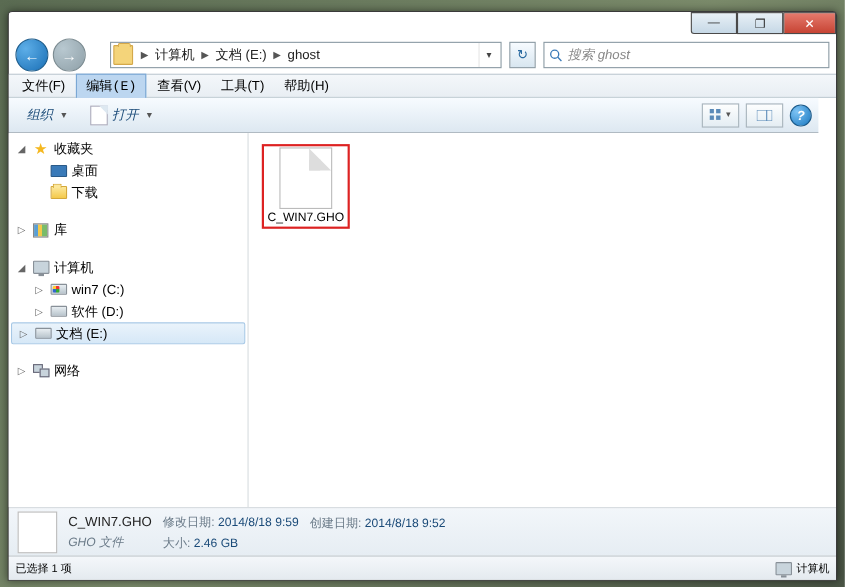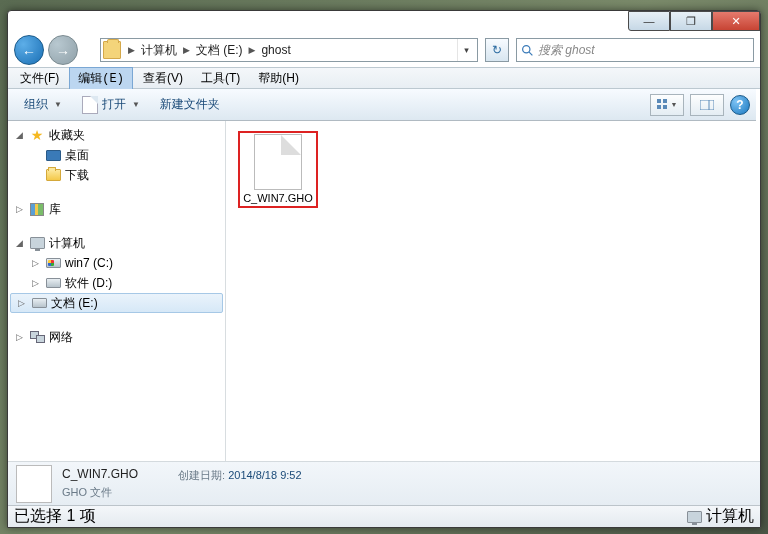--- a/index.html
+++ b/index.html
@@ -20,30 +20,30 @@
   .navbtn.forward { background: radial-gradient(circle at 30% 30%, #b8c8d0, #8fa0a8); border-color:#7a8a90; }
   .histdrop { width: 14px; height: 24px; display:flex; align-items:center; justify-content:center; color:#fff; font-size:9px; }
 
   .addrbar { flex: 1; height: 24px; border: 1px solid #8a9aa3; background: #fff; display: flex; align-items: center; padding: 0 2px; }
   .addricon { width: 18px; height: 18px; background: #f4d47a; border: 1px solid #d4a84a; border-radius: 1px; margin-right: 4px; position: relative; }
   .addricon::before { content:""; position:absolute; top:-3px; left:3px; width:10px; height:3px; background:#f4d47a; border:1px solid #d4a84a; border-bottom:none; border-radius:2px 2px 0 0; }
   .crumbsep { margin: 0 3px; color: #555; font-size: 9px; }
   .crumb { font-size: 12px; color: #222; padding: 0 3px; cursor: default; }
   .addrdrop { width: 18px; height: 22px; border-left: 1px solid rgba(0,0,0,.1); display:flex; align-items:center; justify-content:center; font-size:9px; color:#444; }
   .refreshbtn { width: 24px; height: 24px; border:1px solid #8a9aa3; background:linear-gradient(#f7fbff,#d8e6f0); margin:0 3px; display:flex; align-items:center; justify-content:center; color:#2a6aa0; font-size:12px; }
-  .searchbox { width: 238px; height: 24px; border: 1px solid #8a9aa3; background: #fff; display: flex; align-items: center; padding: 0 4px; color:#888; font-size:12px; font-style:italic; }
+  .searchbox { width: 260px; height: 24px; border: 1px solid #8a9aa3; background: #fff; display: flex; align-items: center; padding: 0 4px; color:#888; font-size:12px; font-style:italic; }
   .searchbox svg { margin-right:4px; }
 
   
   .menubar { position:absolute; left:0; right:0; top:56px; height:22px; border-top:1px solid #bcc8d0; border-bottom:1px solid #bcc8d0; background:linear-gradient(#f4f7fa,#e8eef3); display:flex; align-items:center; padding:0 4px; gap:2px; font-size:12px; }
   .menuitem { padding:2px 8px; }
   .menuitem.sel { background:#bcd6f0; border:1px solid #7aa7d4;font-family:Liberation Mono, monospace; }
 
   
-  .toolbar { position:absolute; left:0; right:4px; top:78px; height:32px; background:linear-gradient(#f7fbff,#dde8f1); border-bottom:1px solid #b0bac2; display:flex; align-items:center; padding:0 6px; font-size:12px; }
+  .toolbar { position:absolute; left:0; right:16px; top:78px; height:32px; background:linear-gradient(#f7fbff,#dde8f1); border-bottom:1px solid #b0bac2; display:flex; align-items:center; padding:0 6px; font-size:12px;font-style:italic; }
   .tbtn { padding:4px 10px; display:flex; align-items:center; gap:4px; color:#1a4a78; }
   .tbtn .tri { font-size:8px; color:#555; margin-left:2px; }
   .docicon { width:16px; height:18px; background:#fff; border:1px solid #aab; position:relative; }
   .docicon::after { content:""; position:absolute; right:-1px; top:-1px; border:4px solid transparent; border-top-color:#dde8f1; border-right-color:#dde8f1; }
   .tbar-right { margin-left:auto; display:flex; align-items:center; gap:6px; }
   .viewbtn { width:34px; height:22px; border:1px solid #a8b4bc; background:linear-gradient(#fdfefe,#e4edf3); display:flex; align-items:center; justify-content:center; gap:2px; }
   .helpbtn { width:20px; height:20px; border-radius:50%; background:radial-gradient(circle at 30% 30%,#7ec4f5,#1a78c0); color:#fff; border:1px solid #1a5a8a; display:flex; align-items:center; justify-content:center; font-size:12px; font-weight:bold; }
 
   
   .bodyarea { position:absolute; left:0; right:0; top:110px; bottom:66px; display:flex; background:#fff; }
@@ -79,24 +79,24 @@
   .fileicon::before { content:""; position:absolute; right:0; top:0; width:0; height:0; border:10px solid transparent; border-left-color:#ddd; border-bottom-color:#ddd; }
   .filelabel { font-size:11px; text-align:center; line-height:1.15; word-break:break-all; max-width:76px; }
 
   
   .details { position:absolute; left:0; right:0; bottom:22px; height:44px; border-top:1px solid #d4dade; background:linear-gradient(#f2f6fa,#e6edf3); display:flex; align-items:center; padding:4px 8px; gap:10px; font-size:11px; }
   .details .thumb { width:36px; height:38px; background:#fff; border:1px solid #bbb; }
   .details .col { display:flex; flex-direction:column; gap:4px; }
   .details .lbl { color:#6a7a88; }
   .details .val { color:#1a4a78; }
   .details .name { font-size:12px; color:#222; }
-  .details .type { color:#6a7a88; font-size:11px; }
-
-  
-  .statusbar { position:absolute; left:0; right:0; bottom:0; height:22px; border-top:1px solid #bcc4ca; background:linear-gradient(#f4f7fa,#e4eaef); display:flex; align-items:center; padding:0 6px; font-size:16px; }
+  .details .type { color:#6a7a88; font-size:11px;font-style:italic; }
+
+  
+  .statusbar { position:absolute; left:0; right:0; bottom:0; height:22px; border-top:1px solid #bcc4ca; background:linear-gradient(#f4f7fa,#e4eaef); display:flex; align-items:center; padding:0 6px; font-size:10px; }
   .status-right { margin-left:auto; display:flex; align-items:center; gap:4px; }
 </style>
 </head>
 <body>
 
 <div class="window">
 
   <div class="sysbtns">
     <div class="sysbtn min">—</div>
     <div class="sysbtn max">❐</div>
@@ -142,21 +142,20 @@
   <div class="toolbar">
     <div class="tbtn">
         <span>组织</span>
         <span class="tri">▼</span>
       </div>
     <div class="tbtn">
         <span class="docicon"></span>
         <span>打开</span>
         <span class="tri">▼</span>
       </div>
-    <div class="tbtn">新建文件夹</div>
     <div class="tbar-right">
       <div class="viewbtn">
         <svg width="12" height="12" viewBox="0 0 12 12">
             <rect x="0" y="0" width="4" height="4" fill="#5a8ab8"></rect>
             <rect x="6" y="0" width="4" height="4" fill="#5a8ab8"></rect>
             <rect x="0" y="6" width="4" height="4" fill="#5a8ab8"></rect>
             <rect x="6" y="6" width="4" height="4" fill="#5a8ab8"></rect>
           </svg>
         <span style="font-size:7px;color:#555">▼</span>
       </div>
@@ -255,21 +254,25 @@
       </div>
     </div>
   </div>
 
   <div class="details">
     <div class="thumb"></div>
     <div class="col">
       <span class="name">C_WIN7.GHO</span>
       <span class="type">GHO 文件</span>
     </div>
-    <div class="col" style="margin-left:30px">
+    <div class="col">
+      <div><span class="lbl">修改日期:</span> <span class="val">2014/8/18 9:59</span></div>
+      <div><span class="lbl">大小:</span> <span class="val">2.46 GB</span></div>
+    </div>
+    <div class="col" style="">
       <div><span class="lbl">创建日期:</span> <span class="val">2014/8/18 9:52</span></div>
       <div>&nbsp;</div>
     </div>
   </div>
 
   <div class="statusbar">
     <span>已选择 1 项</span>
     <div class="status-right">
       <span class="computer-ico" style="display:inline-block"></span>
       <span>计算机</span>

